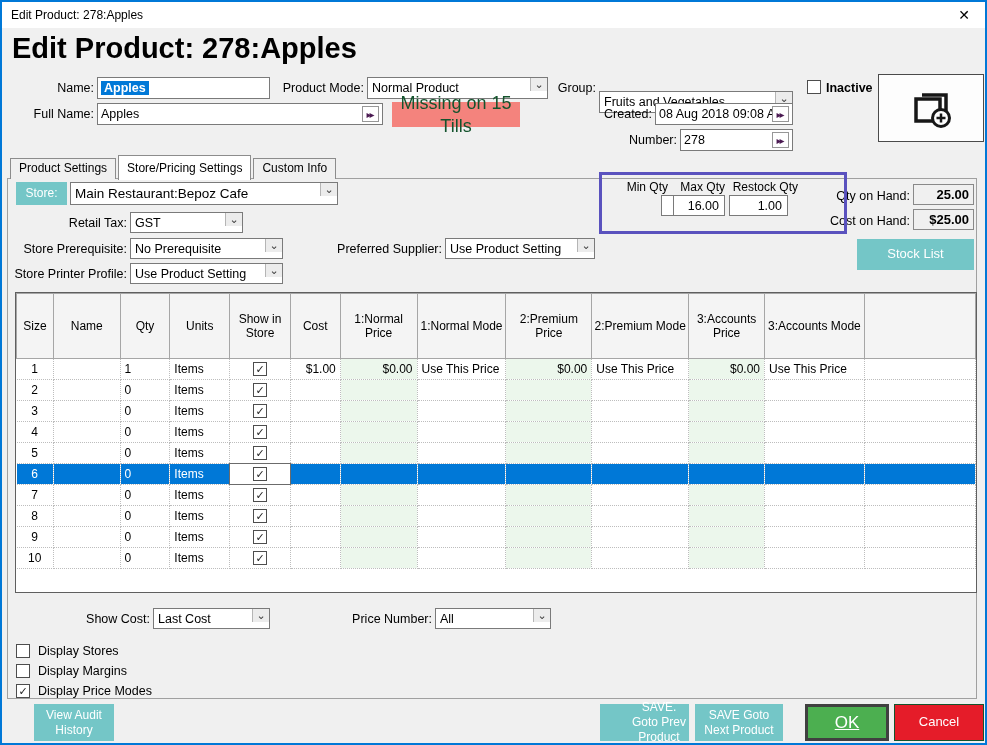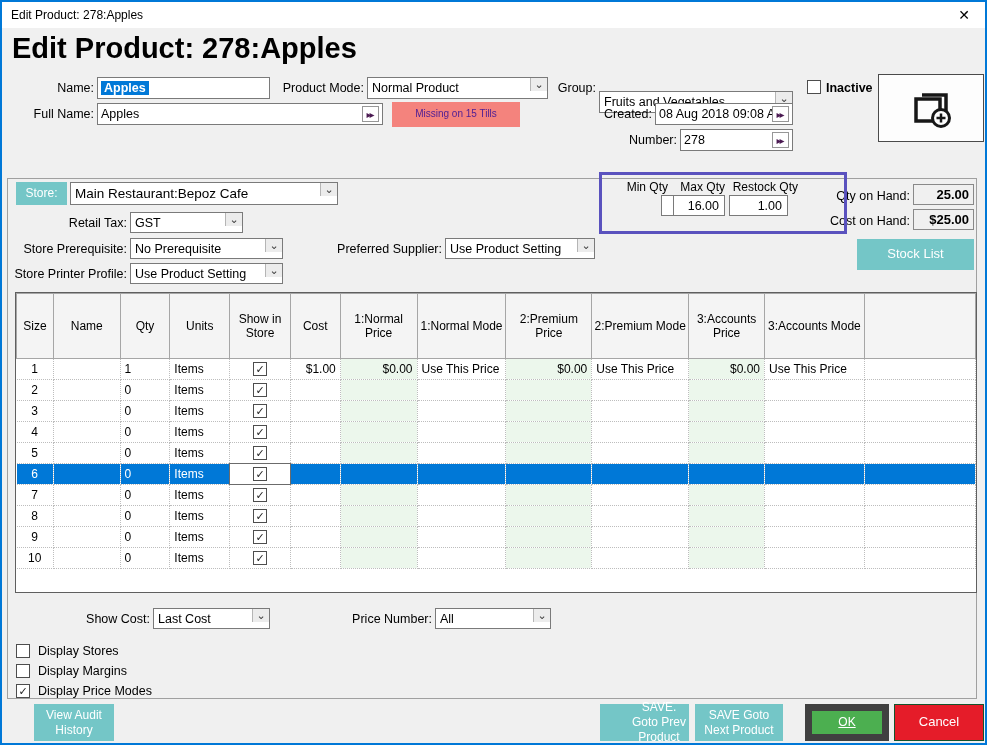--- a/index.html
+++ b/index.html
@@ -22,22 +22,22 @@
   .tinput .val.num{text-align:right;padding-right:2px;}
   .seltext{background:var(--accent-blue);color:#fff;font-weight:700;padding:0 3px;}
   .morebtn{width:17px;height:16px;border:1px solid #979797;background:#fff;color:#4b1a52;font-size:10px;letter-spacing:-2px;display:flex;align-items:center;justify-content:center;font-weight:700;flex:none;padding-right:2px;}
   .combo{position:absolute;background:#fff;border:1px solid #7a7a7a;display:flex;align-items:flex-start;font-size:12.5px;overflow:hidden;}
   .combo .ct{flex:1;padding:2px 4px;overflow:hidden;white-space:nowrap;align-self:center;}
   .combo .ca{width:17px;background:#ececec;border-left:1px solid #b5b5b5;color:#3c3c3c;display:flex;align-items:center;justify-content:center;font-size:11px;flex:none;}
   .combo.big{font-size:13.5px;}
   .cb{display:inline-block;width:14px;height:14px;border:1px solid #4d4d4d;background:#fff;text-align:center;line-height:13px;font-size:11px;color:#1b1b1b;vertical-align:middle;}
   .btn{position:absolute;display:flex;align-items:center;justify-content:center;text-align:center;font-size:12px;cursor:pointer;line-height:1.25;}
   .btn.teal{background:var(--teal);color:#fff;}
-  .btn.salmon{background:var(--salmon);color:#4c1d95;font-size:10px;}
-  .btn.green{background:var(--green);color:#fff;border:7px solid #404040;font-size:12px;text-decoration:underline;}
+  .btn.salmon{background:var(--salmon);color:#14532d;font-size:18px;}
+  .btn.green{background:var(--green);color:#fff;border:3px solid #404040;font-size:17px;text-decoration:underline;}
   .btn.red{background:var(--red);color:#fff;border:1px solid #14532d;font-size:13px;}
   .ro-field{position:absolute;background:#f0f0f0;border:1px solid #898989;font-weight:700;font-size:13px;text-align:right;padding:2px 4px 0 0;}
   .imgbtn{position:absolute;left:876px;top:72px;width:106px;height:68px;background:#fdfdfd;border:1px solid #4a4a4a;display:flex;align-items:center;justify-content:center;cursor:pointer;}
   .tabs{position:absolute;left:8px;top:152px;height:25px;display:flex;align-items:flex-end;z-index:3;}
   .tab{border:1px solid #8c8c8c;border-bottom:none;background:#f0f0f0;font-size:12px;padding:2px 8px 3px;margin-right:2px;height:21px;white-space:nowrap;cursor:pointer;}
   .tab.active{background:#fff;height:25px;padding-top:5px;margin-bottom:-1px;}
   .tabpage{position:absolute;left:5px;top:176px;width:970px;height:521px;border:1px solid #a0a0a0;background:#f0f0f0;}
   .hlbox{position:absolute;left:597px;top:170px;width:248px;height:62px;border:3px solid var(--highlight-purple);pointer-events:none;z-index:2;}
   .grid-wrap{position:absolute;left:13px;top:290px;width:962px;height:301px;background:#fff;border:1px solid #5f5f5f;overflow:hidden;}
   table{border-collapse:collapse;table-layout:fixed;}
@@ -102,20 +102,25 @@
   <div class="tinput" style="left:653px;top:101px;width:138px;height:22px;">
     <span class="val">08 Aug 2018 09:08 A</span>
     <span class="morebtn">▸▸</span>
   </div>
   <div class="lbl" style="left:583px;top:131px;width:92px;">Number:</div>
   <div class="tinput" style="left:678px;top:127px;width:113px;height:22px;">
     <span class="val">278</span>
     <span class="morebtn">▸▸</span>
   </div>
 
+  <div class="tabs">
+      <div class="tab">Product Settings</div>
+      <div class="tab active">Store/Pricing Settings</div>
+      <div class="tab">Custom Info</div>
+    </div>
   <div class="tabpage"></div>
 
   <div class="btn teal" style="left:14px;top:180px;width:51px;height:23px;">Store:</div>
   <div class="combo big" style="left:68px;top:180px;width:268px;height:23px;">
     <span class="ct">Main Restaurant:Bepoz Cafe</span>
   <span class="ca">⌄</span>
     </div>
 
   <div class="lbl sm" style="left:601px;top:178px;width:65px;">Min Qty</div>
   <div class="lbl sm" style="left:664px;top:178px;width:59px;">Max Qty</div>

